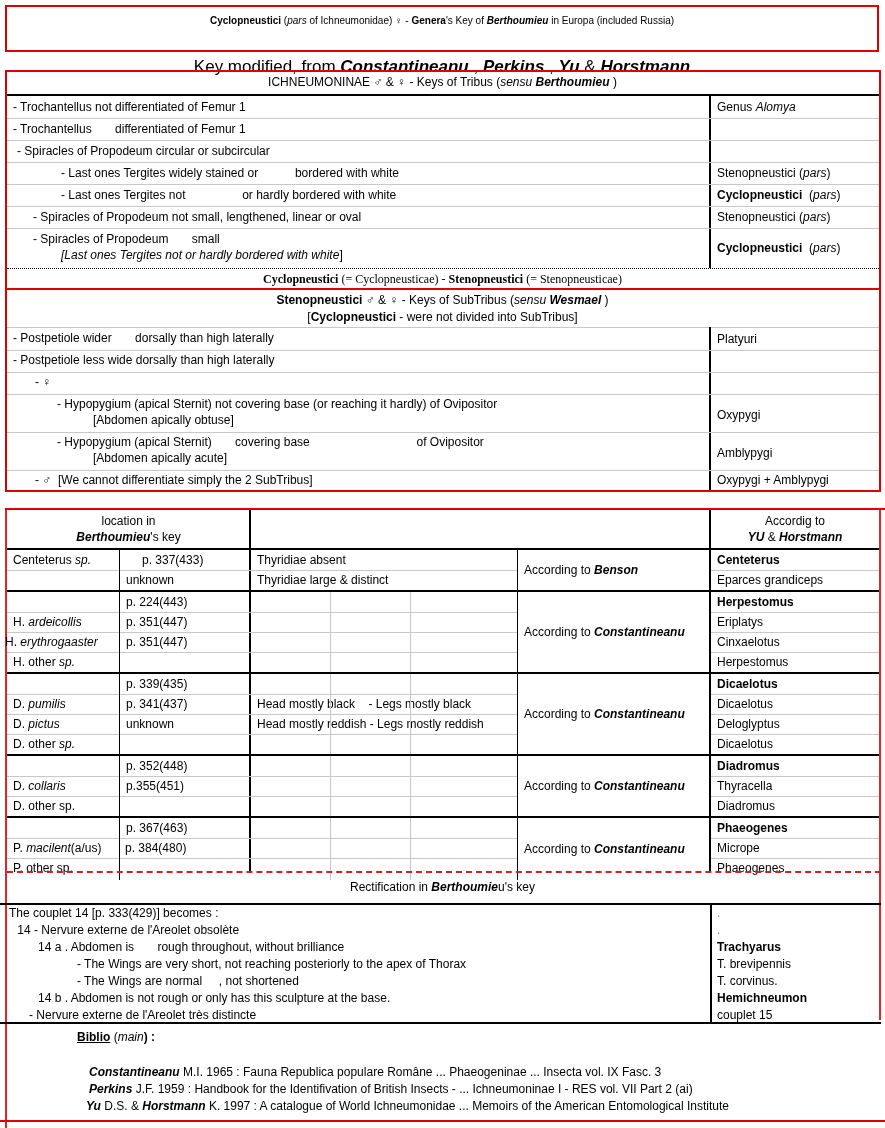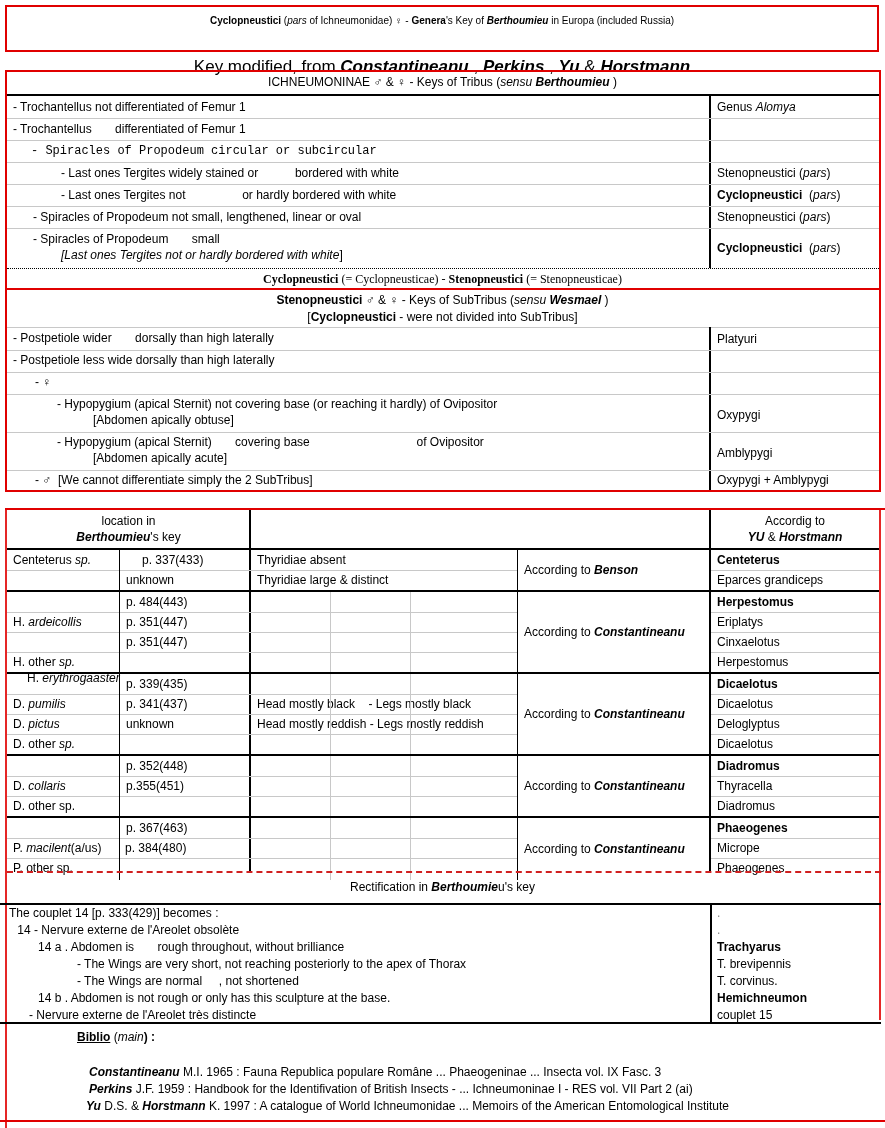--- a/index.html
+++ b/index.html
@@ -36,21 +36,21 @@
 <div class="hk" style="left:7px;top:94px;width:872px;"></div>
 <div class="vk" style="left:709px;top:94px;height:174px;"></div>
 
 <div id="tribus-rows">
     <div class="t" style="left: 13px; top: 100px; white-space: pre;">- Trochantellus not differentiated of Femur 1</div>
     <div class="t" style="left: 717px; top: 100px; white-space: pre;"><span>Genus </span><i>Alomya</i></div>
     <div class="hl" style="left: 7px; top: 118px; width: 872px;"></div>
     <div class="t" style="left: 13px; top: 122px; white-space: pre;">- Trochantellus       differentiated of Femur 1</div>
     <div class="t" style="left: 717px; top: 122px; white-space: pre;"></div>
     <div class="hl" style="left: 7px; top: 140px; width: 872px;"></div>
-    <div class="t" style="left: 31px; top: 144px; white-space: pre; font-family: Liberation Mono, monospace;">- Spiracles of Propodeum circular or subcircular</div>
+    <div class="t" style="left: 17px; top: 144px; white-space: pre;">- Spiracles of Propodeum circular or subcircular</div>
     <div class="t" style="left: 717px; top: 144px; white-space: pre;"></div>
     <div class="hl" style="left: 7px; top: 162px; width: 872px;"></div>
     <div class="t" style="left: 61px; top: 166px; white-space: pre;">- Last ones Tergites widely stained or           bordered with white</div>
     <div class="t" style="left: 717px; top: 166px; white-space: pre;"><span>Stenopneustici (</span><i>pars</i><span>)</span></div>
     <div class="hl" style="left: 7px; top: 184px; width: 872px;"></div>
     <div class="t" style="left: 61px; top: 188px; white-space: pre;">- Last ones Tergites not                 or hardly bordered with white</div>
     <div class="t" style="left: 717px; top: 188px; white-space: pre;"><b>Cyclopneustici</b><span>  (</span><i>pars</i><span>)</span></div>
     <div class="hl" style="left: 7px; top: 206px; width: 872px;"></div>
     <div class="t" style="left: 33px; top: 210px; white-space: pre;">- Spiracles of Propodeum not small, lengthened, linear or oval</div>
     <div class="t" style="left: 717px; top: 210px; white-space: pre;"><span>Stenopneustici (</span><i>pars</i><span>)</span></div>
@@ -121,32 +121,32 @@
     <div class="hl" style="left: 711px; top: 570px; width: 168px;"></div>
     <div class="t" style="left: 13px; top: 573px; white-space: pre;"><span></span><i></i></div>
     <div class="t" style="left: 126px; top: 573px;">unknown</div>
     <div class="t" style="left: 257px; top: 573px; white-space: pre;">Thyridiae large &amp; distinct</div>
     <div class="t" style="left: 717px; top: 573px;">Eparces grandiceps</div>
     <div class="vl" style="background: rgb(0, 0, 0); left: 119px; top: 550px; height: 40px;"></div>
     <div class="vl" style="background: rgb(0, 0, 0); left: 517px; top: 550px; height: 40px;"></div>
     <div class="t" style="left: 524px; top: 563px;"><span>According to </span><b><i>Benson</i></b></div>
     <div class="hk" style="left: 7px; top: 590px; width: 872px;"></div>
     <div class="t" style="left: 13px; top: 595px; white-space: pre;"><span></span><i></i></div>
-    <div class="t" style="left: 126px; top: 595px;">p. 484(443)</div>
+    <div class="t" style="left: 126px; top: 595px;">p. 224(443)</div>
     <div class="t" style="left: 257px; top: 595px; white-space: pre;"></div>
     <b class="t" style="left: 717px; top: 595px;">Herpestomus</b>
     <div class="hl" style="left: 7px; top: 612px; width: 510px;"></div>
     <div class="hl" style="left: 711px; top: 612px; width: 168px;"></div>
     <div class="t" style="left: 13px; top: 615px; white-space: pre;"><span>H. </span><i>ardeicollis</i></div>
     <div class="t" style="left: 126px; top: 615px;">p. 351(447)</div>
     <div class="t" style="left: 257px; top: 615px; white-space: pre;"></div>
     <div class="t" style="left: 717px; top: 615px;">Eriplatys</div>
     <div class="hl" style="left: 7px; top: 632px; width: 510px;"></div>
     <div class="hl" style="left: 711px; top: 632px; width: 168px;"></div>
-    <div class="t" style="left: 27px; top: 635px; white-space: pre; margin-top: 36px;"><span>H. </span><i>erythrogaaster</i></div>
+    <div class="t" style="left: 5px; top: 635px; white-space: pre;"><span>H. </span><i>erythrogaaster</i></div>
     <div class="t" style="left: 126px; top: 635px;">p. 351(447)</div>
     <div class="t" style="left: 257px; top: 635px; white-space: pre;"></div>
     <div class="t" style="left: 717px; top: 635px;">Cinxaelotus</div>
     <div class="hl" style="left: 7px; top: 652px; width: 510px;"></div>
     <div class="hl" style="left: 711px; top: 652px; width: 168px;"></div>
     <div class="t" style="left: 13px; top: 655px; white-space: pre;"><span>H. other </span><i>sp.</i></div>
     <div class="t" style="left: 126px; top: 655px;"></div>
     <div class="t" style="left: 257px; top: 655px; white-space: pre;"></div>
     <div class="t" style="left: 717px; top: 655px;">Herpestomus</div>
     <div class="vl" style="background: rgb(0, 0, 0); left: 119px; top: 592px; height: 80px;"></div>

